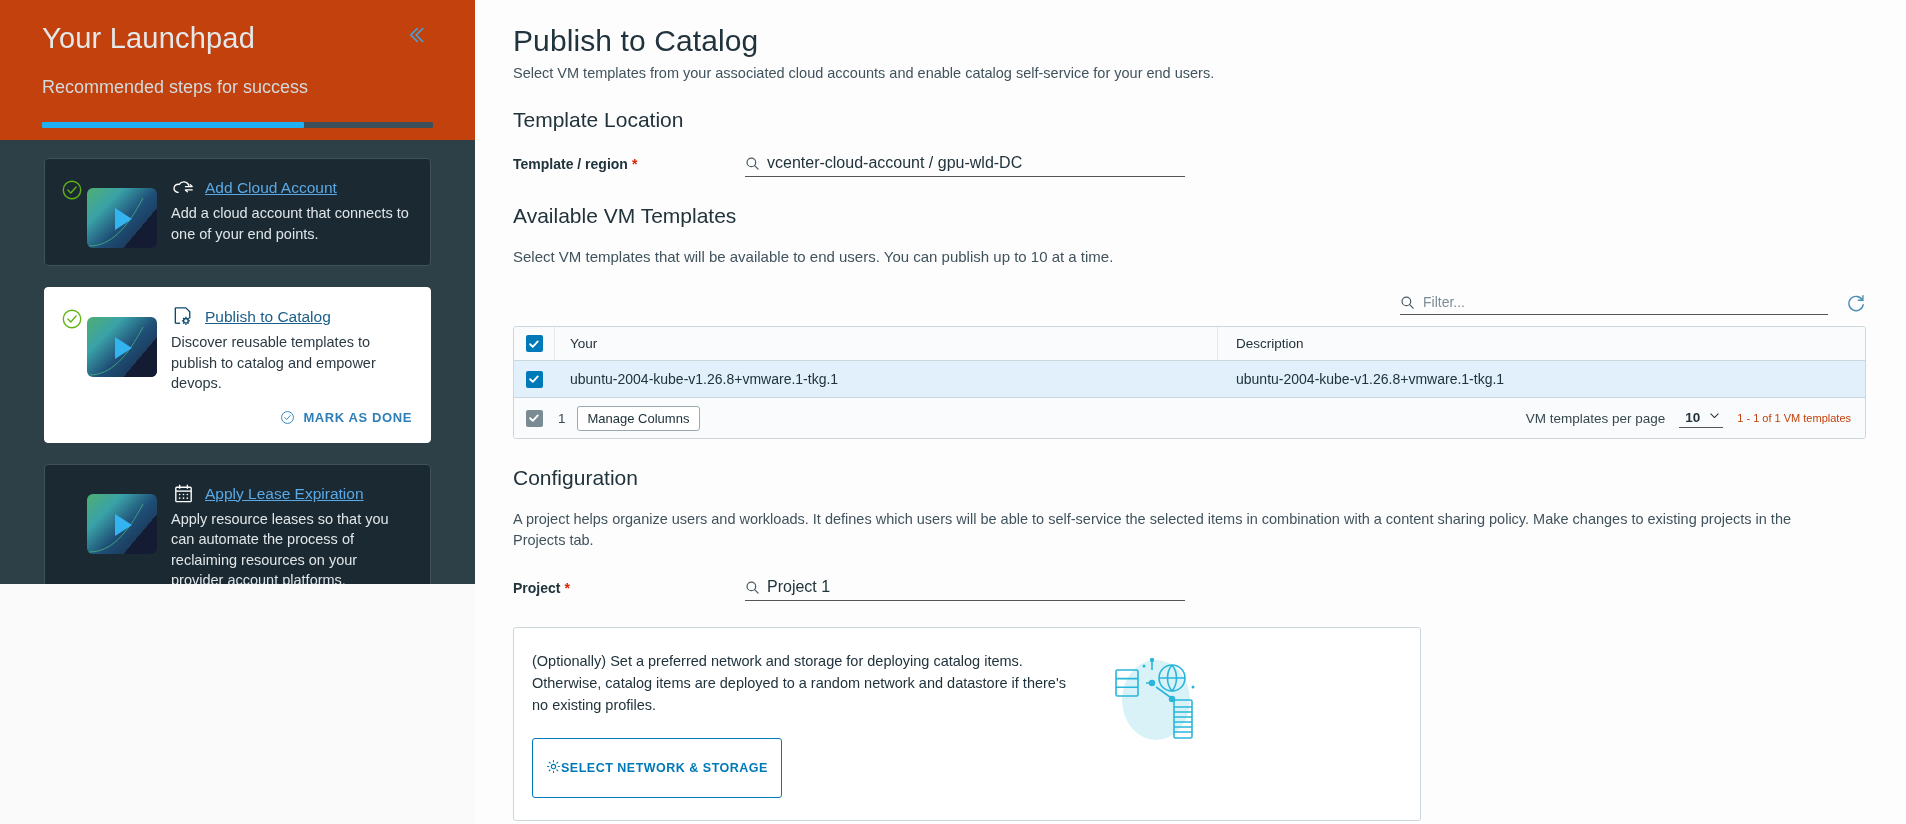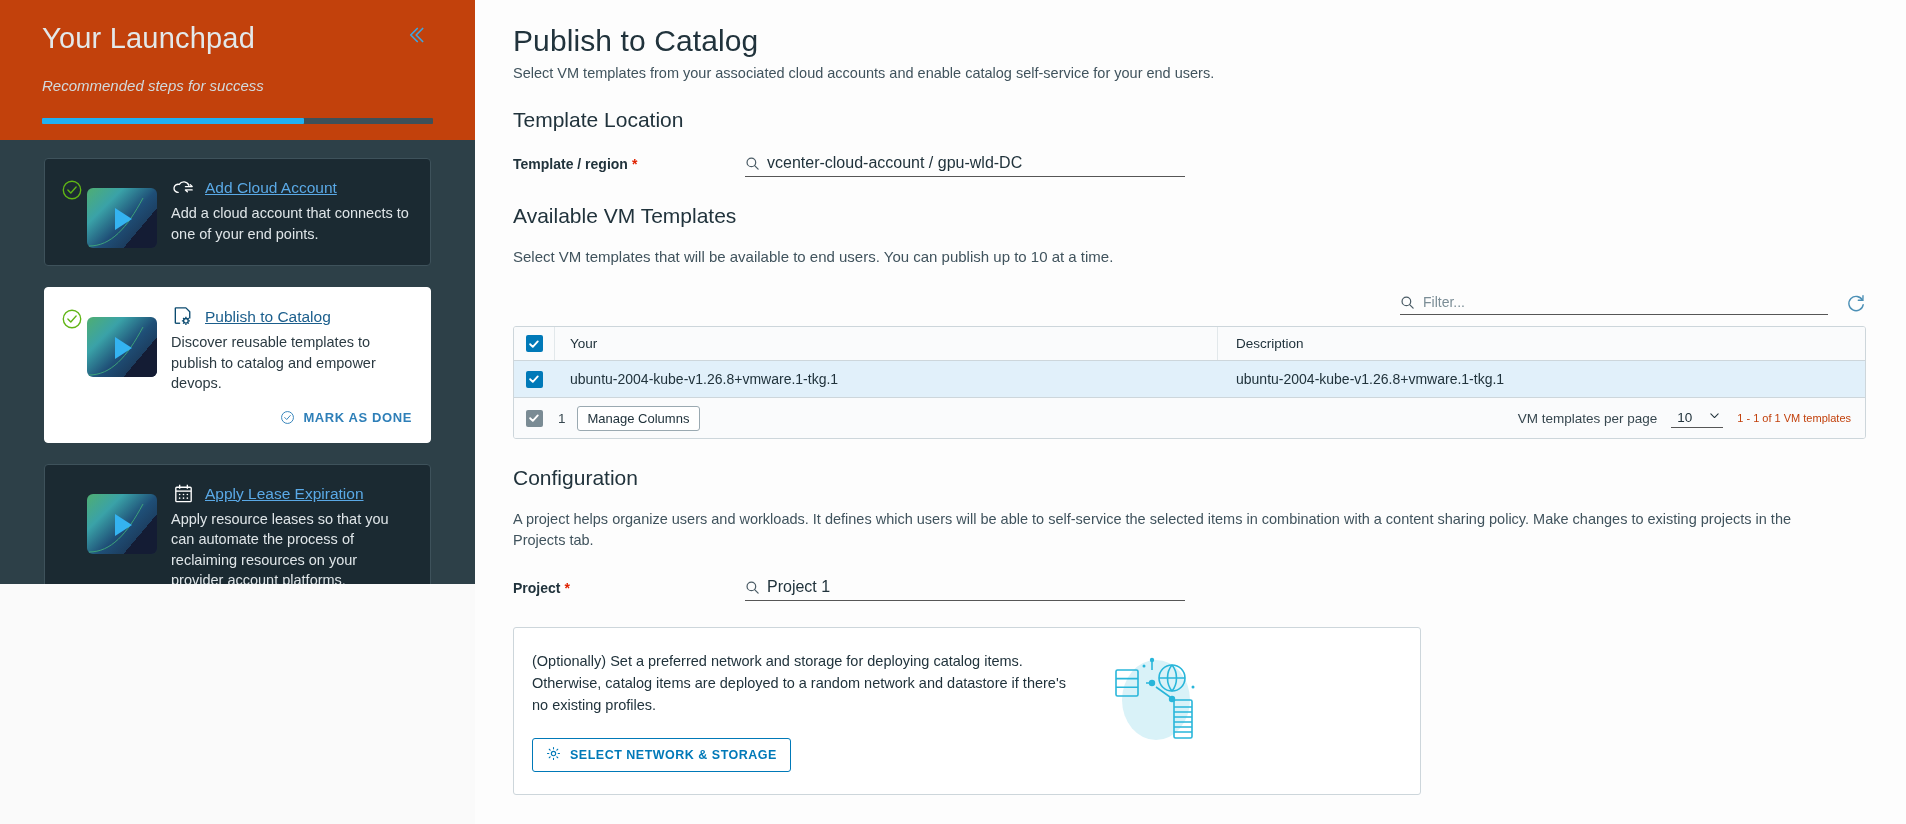--- a/index.html
+++ b/index.html
@@ -13,21 +13,21 @@
 
   
   .sidebar {
     width: 475px; flex: 0 0 475px; height: 584px;
     background: #c2410c; position: relative; overflow: hidden;
   }
   .sb-head { padding: 22px 42px 0 42px; }
   .sb-title {
     font-size: 29px; color: #e3e8ea; font-weight: 400; letter-spacing: .2px;
   }
-  .sb-sub { font-size: 15px; color: #d2dadd; margin-top: 22px; font-weight: 400; font-style: italic;}
+  .sb-sub { font-size: 18px; color: #d2dadd; margin-top: 22px; font-weight: 400;}
   .sb-progress {
     margin: 24px 42px 0 42px; height: 6px; background: #3d5059; border-radius: 1px;
     position: relative;
   }
   .sb-progress-fill { position:absolute; left:0; top:0; bottom:0; background:#21b1f2; border-radius:1px; }
   .sb-collapse {
     position: absolute; top: 22px; right: 48px;
     color: #3fa5e0; font-size: 26px; line-height: 1; cursor: pointer;
     user-select: none;
   }
@@ -152,46 +152,46 @@
   }
   .tfoot .count { margin-left: 4px; font-size: 13.5px; }
   .manage-btn {
     margin-left: 11px; border: 1px solid #9aa9b1; background: #fff;
     border-radius: 3px; font-size: 13px; color: #21333c;
     padding: 4px 10px; cursor: pointer; font-family: inherit;
   }
   .tfoot-right { margin-left:auto; display:flex; align-items:center; gap: 14px; padding-right: 14px;}
   .per-page-label { font-size: 13.5px; color: #37474f; }
   .per-page-select {
-    display:flex; align-items:center; gap:16px; border-bottom: 1px solid #565656;
-    padding: 1px 2px 2px 6px; cursor: pointer;
+    display:flex; align-items:center; gap:8px; border-bottom: 1px solid #565656;
+    padding: 1px 2px 2px 6px; cursor: pointer; font-weight: bold;
   }
   .per-page-select .v { font-size: 13.5px; color:#21333c; }
   .pg-info { font-size: 11px; color: #c2410c; }
 
   .chk {
     width: 17px; height: 17px; border-radius: 2px; background: #0079b8;
     display: inline-flex; align-items: center; justify-content: center;
   }
   .chk.grey { background: #7a8b94; }
   .chk svg { width: 12px; height: 12px; color:#fff; }
 
   .cfg-para { font-size: 14.5px; color: #40535d; line-height: 1.45; margin-top: 19px; max-width: 1330px;}
 
   .net-card {
     margin-top: 26px; width: 908px; border: 1px solid #cdd6db; border-radius: 3px;
     background: #fff; padding: 22px 24px 22px 18px;
     display: flex; align-items: flex-start; position: relative; min-height: 152px;
   }
   .net-text { font-size: 14.5px; color: #21333c; line-height: 1.52; max-width: 540px;}
   .net-btn {
-    margin-top: 22px; display: inline-flex; align-items: center; gap: 9px;
+    margin-top: 22px; display: inline-flex; align-items: center; gap: 0;
     border: 1px solid #0079b8; border-radius: 3px; background: #fff;
     color: #0079b8; font-size: 12.5px; font-weight: bold; letter-spacing: .5px;
-    padding: 7px 13px; cursor: pointer; font-family: inherit;
+    padding: 20px 13px; cursor: pointer; font-family: inherit;
   }
   .net-art { position:absolute; right: 210px; top: 14px; width: 110px; height: 110px; }
 
   .actions { margin-top: 30px; display:flex; gap: 12px; align-items:center; }
   .btn-primary {
     background: #0079b8; color: #fff; border: 1px solid #0079b8; border-radius: 3px;
     font-size: 13px; font-weight: bold; letter-spacing: .8px;
     padding: 10px 21px; cursor:pointer; font-family: inherit;
   }
   .btn-secondary {

